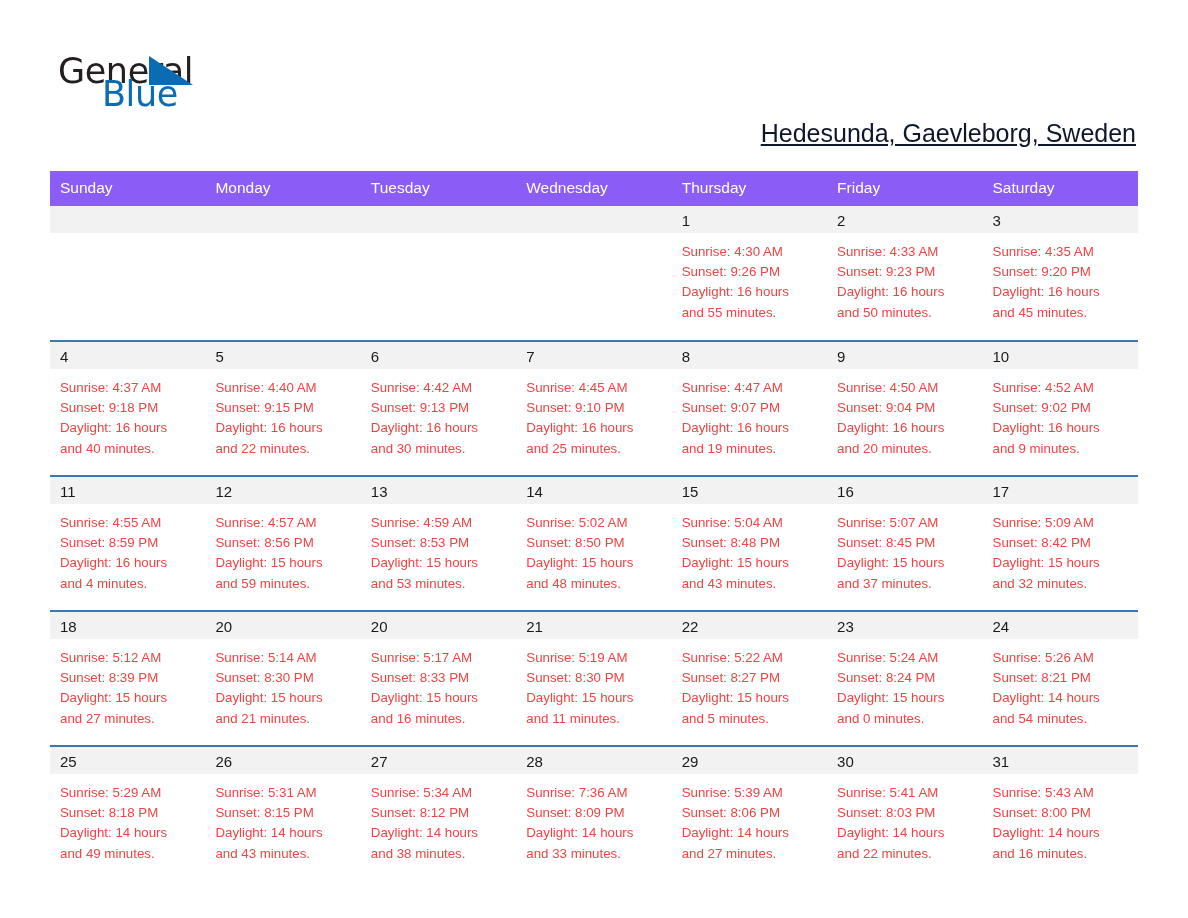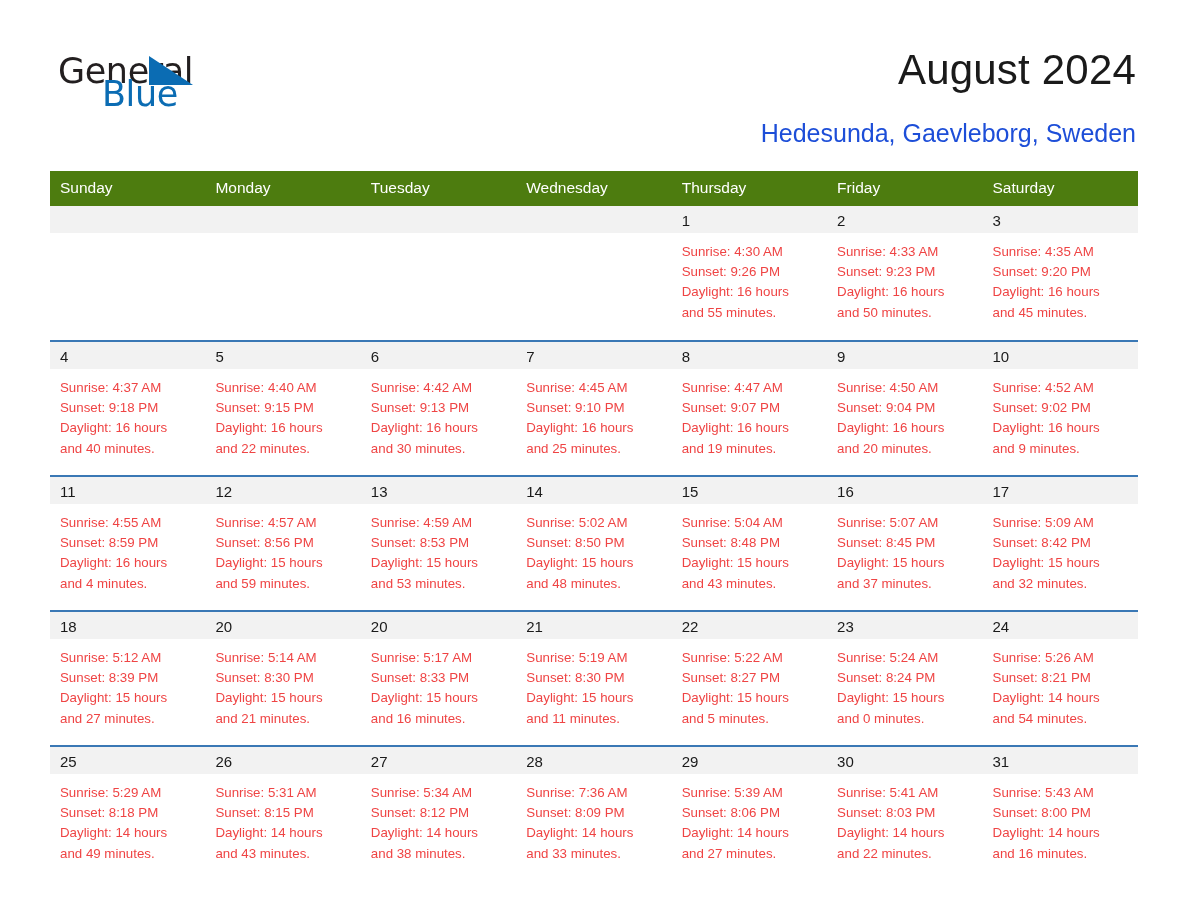--- a/index.html
+++ b/index.html
@@ -76,35 +76,36 @@
     font-weight: 400;
     color: #1a1a1a;
     letter-spacing: 0.2px;
     white-space: nowrap;
   }
 
   .location {
     text-align: right;
     font-size: 25px;
     line-height: 30px;
-    color: #1d4ed8;
+    color: #0f172a;
     padding: 8px 52px 0 0;
     font-weight: 400;
     white-space: nowrap;
+    text-decoration: underline;
   }
 
   
   .calendar {
     margin: 23px 50px 0 50px;
     width: 1088px;
     border-collapse: collapse;
     table-layout: fixed;
   }
   .calendar th {
-    background: #4d7c0f;
+    background: #8b5cf6;
     color: #ffffff;
     font-size: 15.5px;
     font-weight: 400;
     text-align: left;
     padding: 8px 0 9px 10px;
     height: 31px;
     vertical-align: middle;
   }
   .calendar td {
     vertical-align: top;
@@ -145,23 +146,20 @@
 
   <div class="header">
     <div class="logo">
       <span class="logo-general">General</span>
       <span class="logo-triangle">
         <svg width="44" height="29" viewBox="0 0 44 29" xmlns="http://www.w3.org/2000/svg">
           <polygon points="0,0 44,29 0,29" fill="#0b6cb3"></polygon>
         </svg>
       </span>
       <span class="logo-blue">Blue</span>
-    </div>
-    <div class="title-wrap">
-      <div class="month-title">August 2024</div>
     </div>
   </div>
 
   <div class="location">Hedesunda, Gaevleborg, Sweden</div>
 
   <table class="calendar">
     <thead>
       <tr>
         <th>Sunday</th>
         <th>Monday</th>

